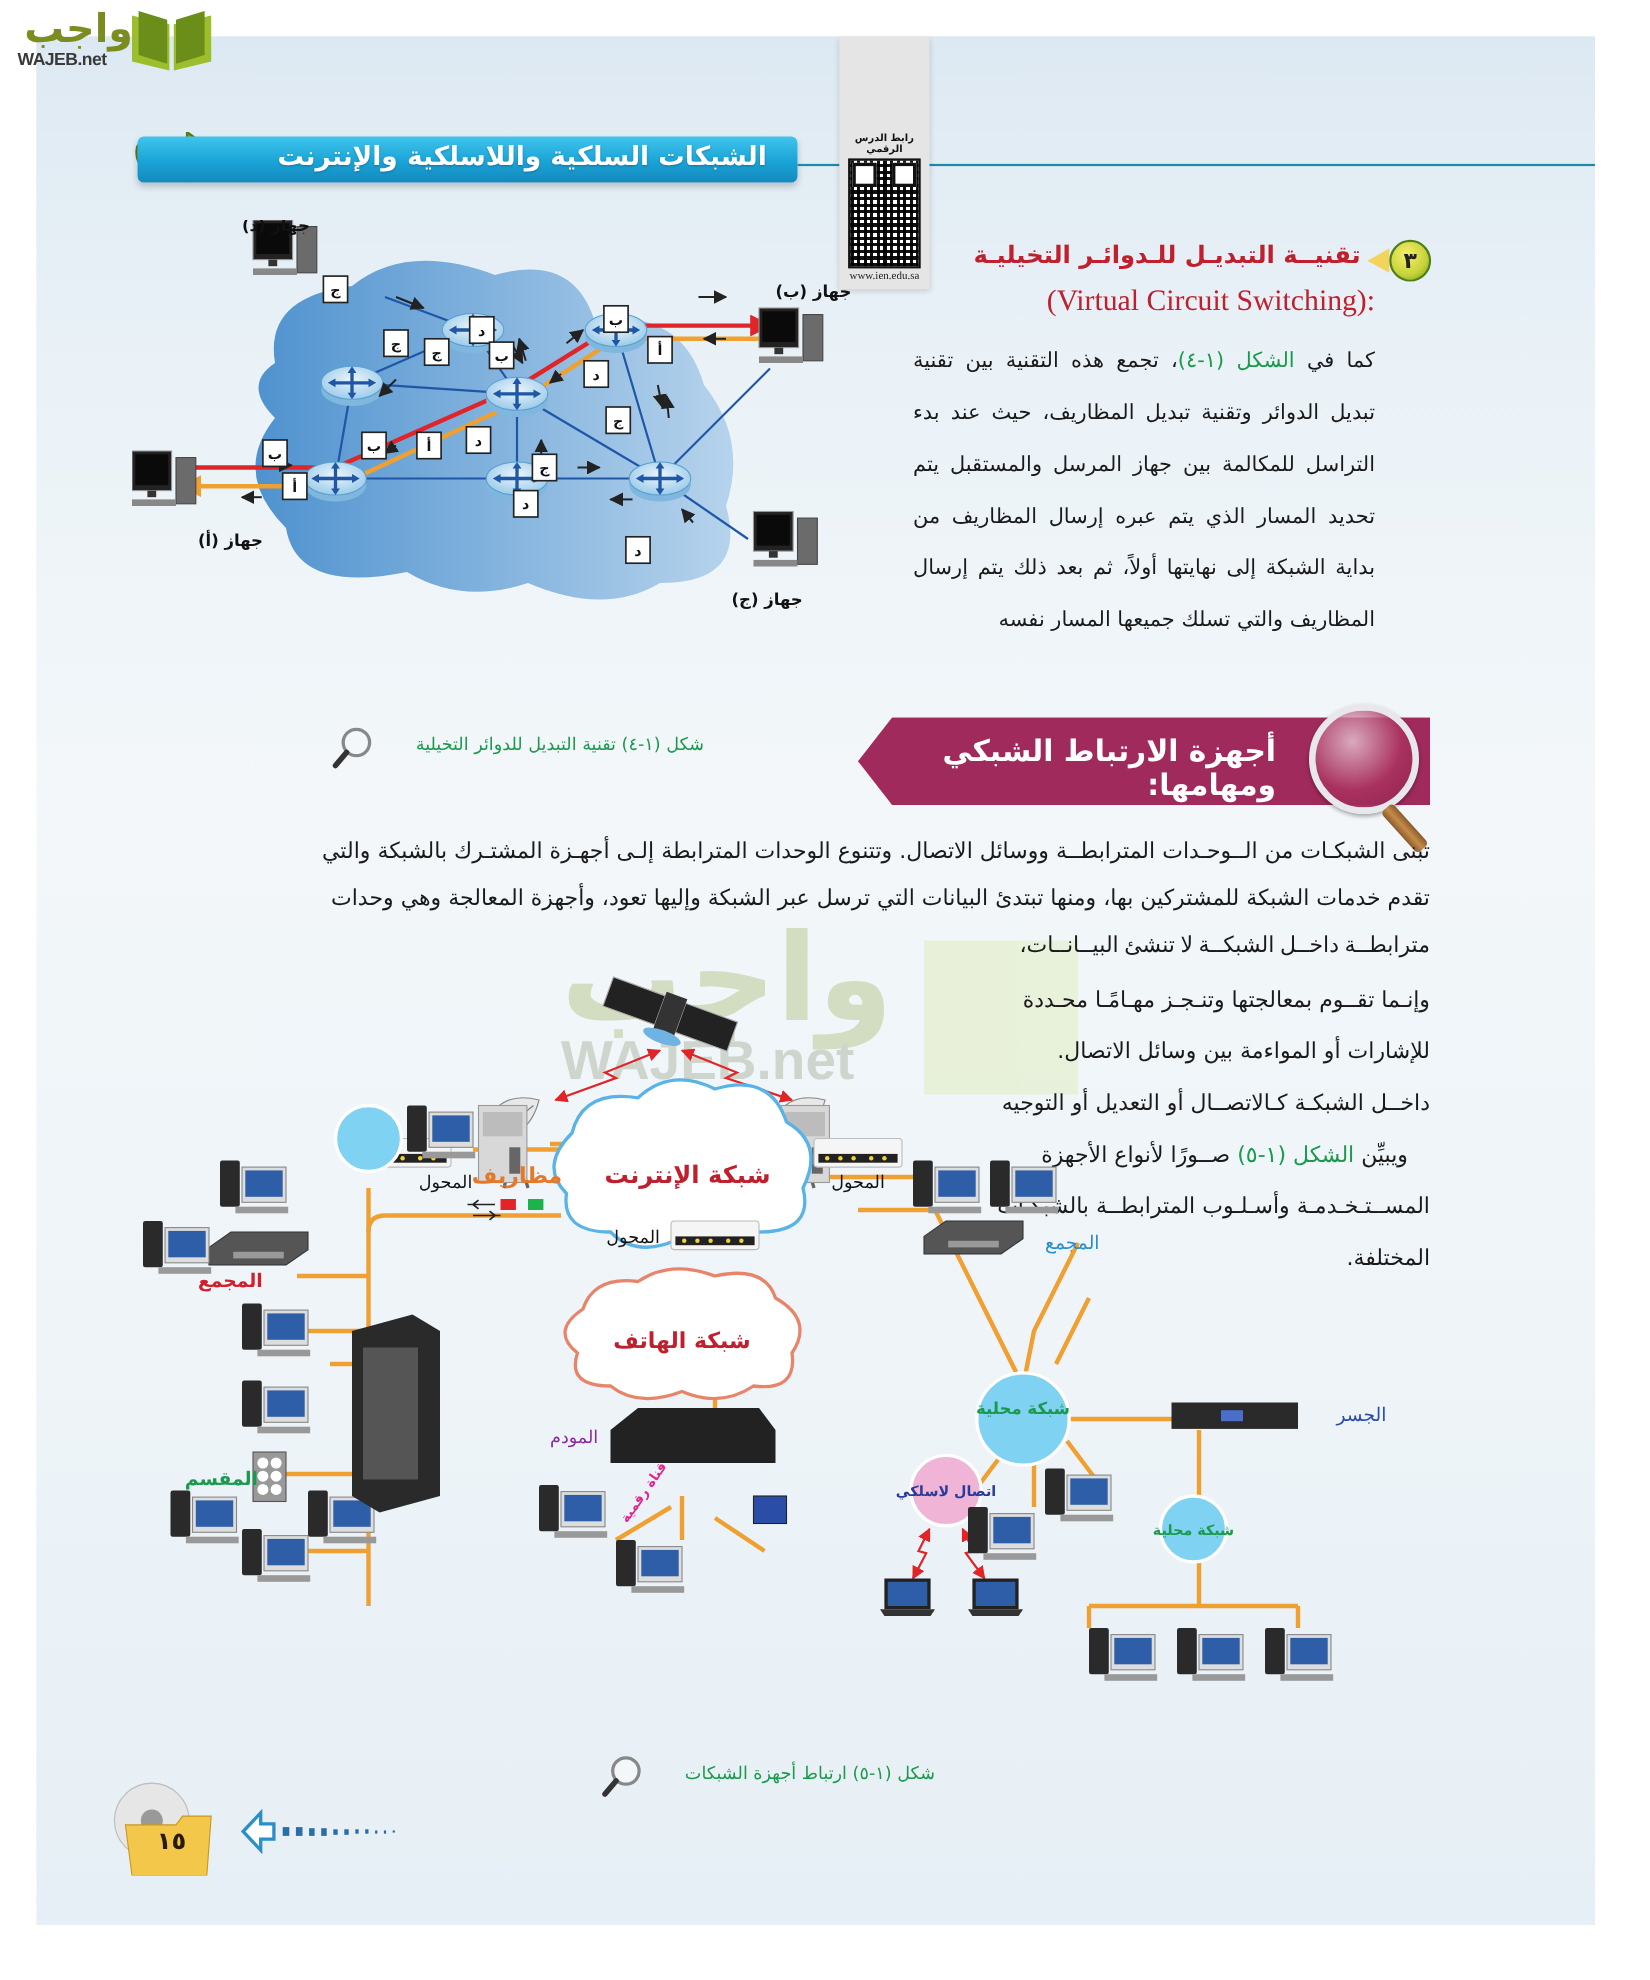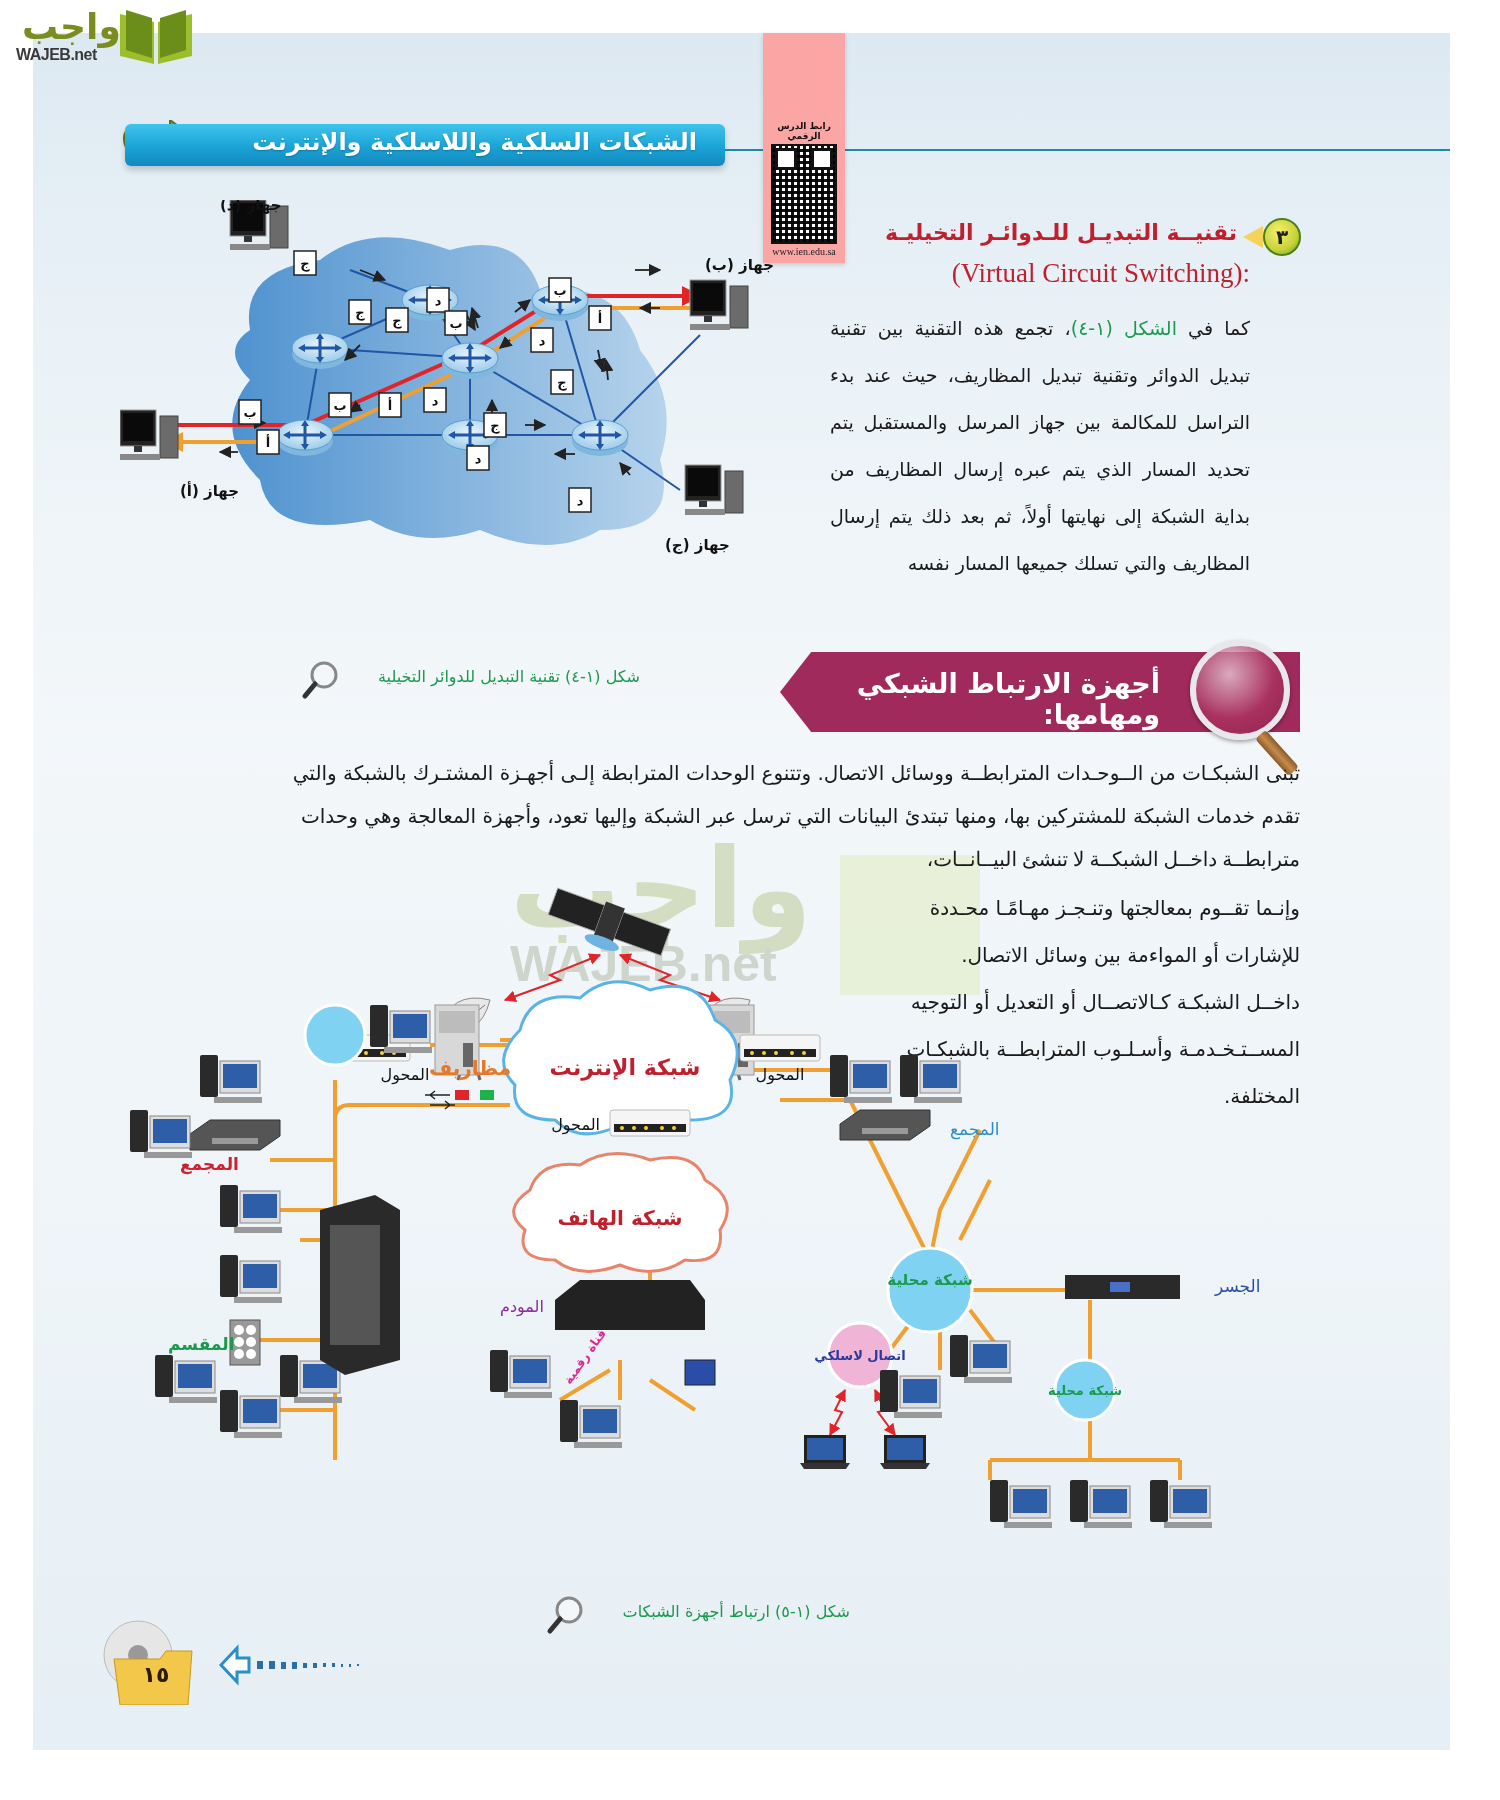--- a/index.html
+++ b/index.html
@@ -30,21 +30,21 @@
   }
   .chapter-banner-title {
     position: absolute; right: 28px; top: 4px; font-size: 24px; font-weight: bold; color: #ffffff;
     direction: rtl; text-shadow: 0 1px 2px rgba(0,0,0,0.25);
   }
   .chapter-arrow { position: absolute; left: 120px; top: 120px; width: 85px; height: 58px; }
   .header-rule { position: absolute; left: 725px; top: 149px; width: 725px; height: 2px; background: #1c8aa8; }
 
   
   .qr-card {
-    position: absolute; left: 763px; top: 33px; width: 82px; height: 230px; background: #fca5a5;
+    position: absolute; left: 763px; top: 33px; width: 82px; height: 230px; background: #e5e5e5;
     box-shadow: 0 2px 5px rgba(0,0,0,0.15); text-align: center;
   }
   .qr-label { font-size: 9px; font-weight: bold; direction: rtl; margin-top: 88px; color: #111; }
   .qr-code { width: 66px; height: 100px; margin: 3px auto 0; background:
     repeating-linear-gradient(90deg, #111 0 3px, #fff 3px 6px),
     repeating-linear-gradient(0deg, #111 0 3px, #fff 3px 6px);
     background-blend-mode: multiply; border: 2px solid #111; position: relative; }
   .qr-code::before, .qr-code::after { content: ""; position: absolute; width: 16px; height: 16px; border: 3px solid #111; background: #fff; }
   .qr-code::before { left: 2px; top: 2px; }
   .qr-code::after { right: 2px; top: 2px; }
@@ -301,20 +301,21 @@
 
 <div class="paragraph para-2">
   <div>تبنى الشبكـات من الــوحـدات المترابطــة ووسائل الاتصال. وتتنوع الوحدات المترابطة إلـى أجهـزة المشتـرك بالشبكة والتي</div>
   <div>تقدم خدمات الشبكة للمشتركين بها، ومنها تبتدئ البيانات التي ترسل عبر الشبكة وإليها تعود، وأجهزة المعالجة وهي وحدات</div>
 </div>
 <div class="paragraph para-2-l3">مترابطــة داخــل الشبكــة لا تنشئ البيــانــات،</div>
 <div class="paragraph para-3">
   <div>وإنـما تقــوم بمعالجتها وتنـجـز مهـامًـا محـددة</div>
   <div>للإشارات أو المواءمة بين وسائل الاتصال.</div>
   <div>داخــل الشبكـة كـالاتصــال أو التعديل أو التوجيه</div>
+  <div> <span>ويبيِّن </span><span class="green">الشكل (١-٥)</span><span> صــورًا لأنواع الأجهزة</span></div>
   <div>المســتـخـدمـة وأسـلـوب المترابطــة بالشبكـات</div>
   <div>المختلفة.</div>
 </div>
 
 <svg class="fig15" viewBox="0 0 1150 680">
   <defs>
     <g id="desk">
       <rect x="0" y="0" width="18" height="42" rx="2" fill="#2a2a2a"></rect>
       <rect x="20" y="6" width="40" height="32" fill="#ddd" stroke="#888"></rect>
       <rect x="23" y="9" width="34" height="24" fill="#2f5ea8"></rect>

